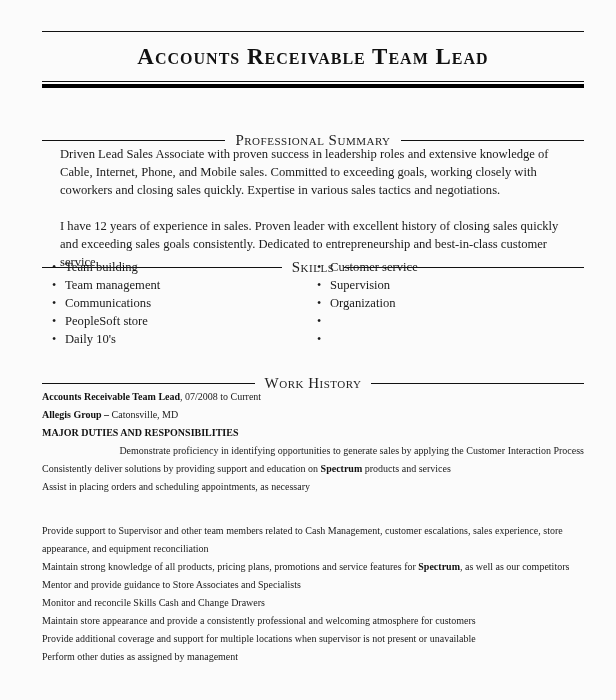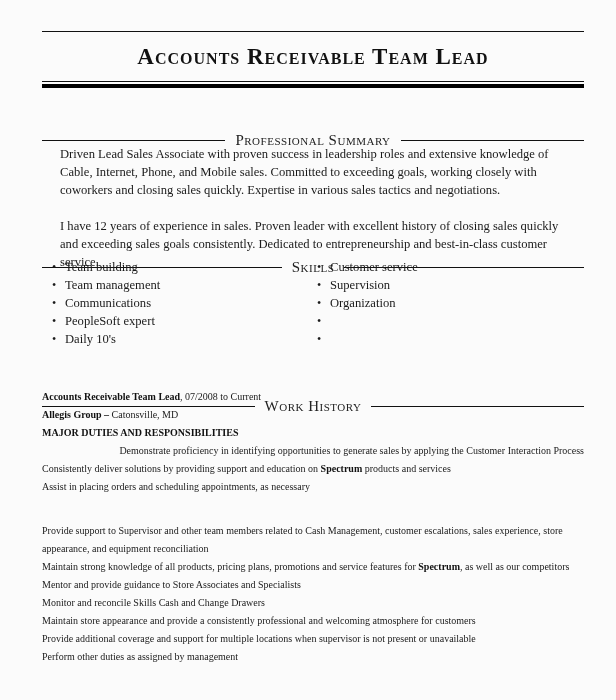--- a/index.html
+++ b/index.html
@@ -64,33 +64,33 @@
   <div class="section-head" style="top:228px;">
     <div class="line"></div>
     <div class="label">Skills</div>
     <div class="line"></div>
   </div>
   <div class="skills">
     <div class="skill-col left">
       <div class="skill-item"><span class="bullet">•</span><span>Team building</span></div>
       <div class="skill-item"><span class="bullet">•</span><span>Team management</span></div>
       <div class="skill-item"><span class="bullet">•</span><span>Communications</span></div>
-      <div class="skill-item"><span class="bullet">•</span><span>PeopleSoft expert</span></div>
+      <div class="skill-item"><span class="bullet">•</span><span>PeopleSoft store</span></div>
       <div class="skill-item"><span class="bullet">•</span><span>Daily 10's</span></div>
     </div>
     <div class="skill-col right">
       <div class="skill-item"><span class="bullet">•</span><span>Customer service</span></div>
       <div class="skill-item"><span class="bullet">•</span><span>Supervision</span></div>
       <div class="skill-item"><span class="bullet">•</span><span>Organization</span></div>
       <div class="skill-item"><span class="bullet">•</span></div>
       <div class="skill-item"><span class="bullet">•</span><span></span></div>
     </div>
   </div>
 
-  <div class="section-head" style="top:367px;align-items:center;">
+  <div class="section-head" style="top:344px;align-items:center;">
     <div class="line"></div>
     <div class="label">Work History</div>
     <div class="line"></div>
   </div>
   <div class="work">
     <p><b>Accounts Receivable Team Lead</b><span>, 07/2008 to Current</span></p>
     <p><b>Allegis Group –</b><span> Catonsville, MD</span></p>
     <p><b>MAJOR DUTIES AND RESPONSIBILITIES</b></p>
     <p style="width:542px;text-align:right;">Demonstrate proficiency in identifying opportunities to generate sales by applying the Customer Interaction Process</p>
     <p><span>Consistently deliver solutions by providing support and education on </span><b>Spectrum</b><span> products and services</span></p>

